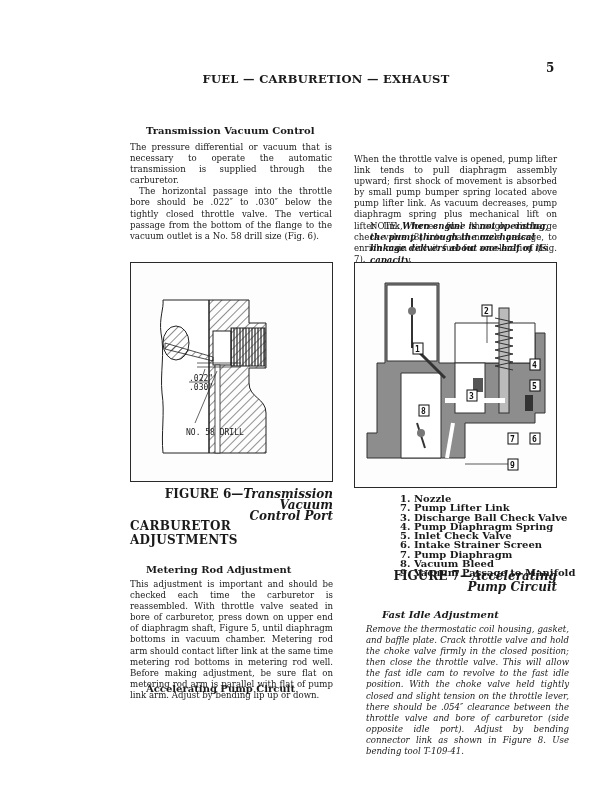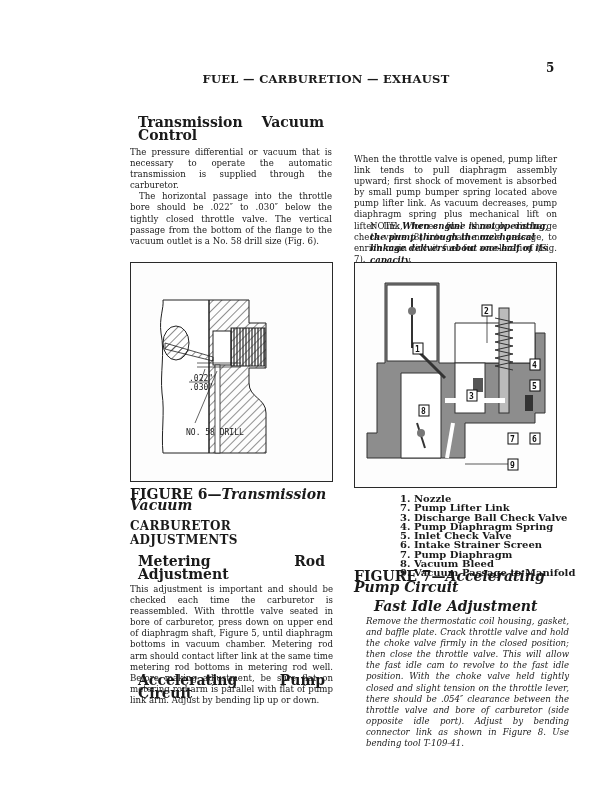--- a/index.html
+++ b/index.html
@@ -4,24 +4,24 @@
 <style>
   html, body { margin:0; padding:0; }
   body { width:612px; height:791px; background:#ffffff; position:relative; overflow:hidden;
          font-family:"DejaVu Serif", "Liberation Serif", serif; color:#1a1a1a; }
   .abs { position:absolute; }
   .page-num { left:546px; top:61px; font-size:12px; font-weight:bold; }
   .running-head { left:0; width:612px; top:72px; text-align:center; font-size:11.5px; font-weight:bold; letter-spacing:0.3px; padding-left:40px; box-sizing:border-box; }
   .col { position:absolute; font-size:8.6px; line-height:11.1px; text-align:justify; }
   .col p { margin:0; }
   .col p.indent { text-indent:9px; }
-  .h2 { font-size:14px; font-weight:bold; margin:8px; line-height:13px; }
+  .h2 { font-size:10px; font-weight:bold; margin:16px; line-height:13px; }
   .h1 { font-size:12px; font-weight:bold; margin:0; letter-spacing:0.3px; line-height:14px; }
   .fig-box { position:absolute; border:1px solid #2a2a2a; background:#fdfdfd; box-sizing:border-box; }
-  .caption { position:absolute; font-size:14px; font-weight:bold; text-align:left; line-height:11px; }
+  .caption { position:absolute; font-size:12px; font-weight:bold; text-align:right; line-height:11px; }
   .caption em { font-style:italic; }
   .note { position:absolute; font-size:8.6px; line-height:11.2px; }
   .note .lbl { font-weight:normal;text-align:center; }
   .note em { font-style:italic; font-weight:bold; }
   .legend { position:absolute; font-size:10px; font-weight:bold; line-height:9.3px; }
   .legend div { white-space:nowrap; }
   svg text { font-family:"DejaVu Sans Mono", "Liberation Mono", monospace; }
 </style>
 </head>
 <body>
@@ -66,20 +66,21 @@
     <line x1="58" y1="119" x2="78" y2="119" stroke="#222" stroke-width="0.7"></line>
     <text x="58" y="118" font-size="8" fill="#222">.022"</text>
     <text x="58" y="127" font-size="8" fill="#222">.030"</text>
 
     <line x1="86" y1="108" x2="64" y2="160" stroke="#222" stroke-width="0.7"></line>
     <text x="55" y="172" font-size="8" fill="#222">NO. 58 DRILL</text>
   </svg>
 </div>
 <div class="caption" style="left:130px; top:489px; width:203px;">
   <div><span>FIGURE 6—</span><em>Transmission Vacuum</em></div>
+  <div><em>Control Port</em></div>
 </div>
 
 <div class="col" style="left:130px; top:519px; width:203px;">
   <div class="h1" style="margin-bottom:5px;">CARBURETOR ADJUSTMENTS</div>
   <div class="h2" style="margin-bottom:3px;">Metering Rod Adjustment</div>
   <p>This adjustment is important and should be checked each time the carburetor is reassembled. With throttle valve seated in bore of carburetor, press down on upper end of diaphragm shaft, Figure 5, until diaphragm bottoms in vacuum chamber. Metering rod arm should contact lifter link at the same time metering rod bottoms in metering rod well. Before making adjustment, be sure flat on metering rod arm is parallel with flat of pump link arm. Adjust by bending lip up or down.</p>
 </div>
 
 <div class="col" style="left:130px; top:666px; width:203px;">
   <div class="h2" style="margin-bottom:3px;">Accelerating Pump Circuit</div>

